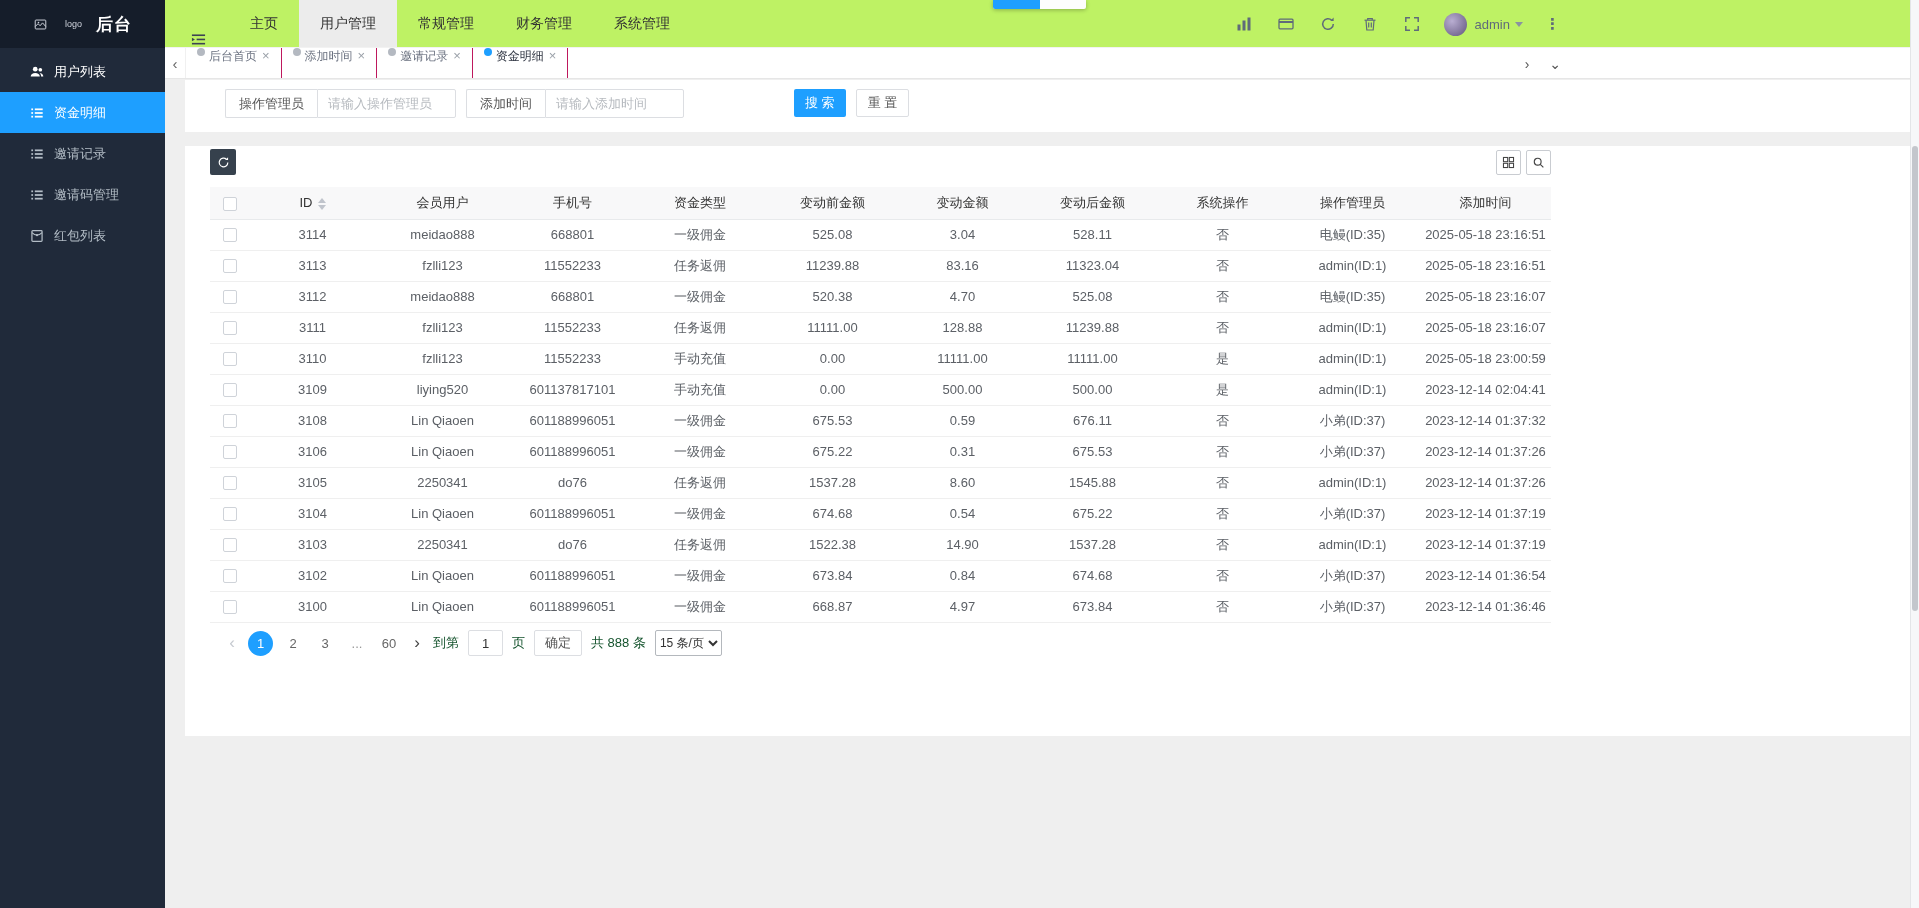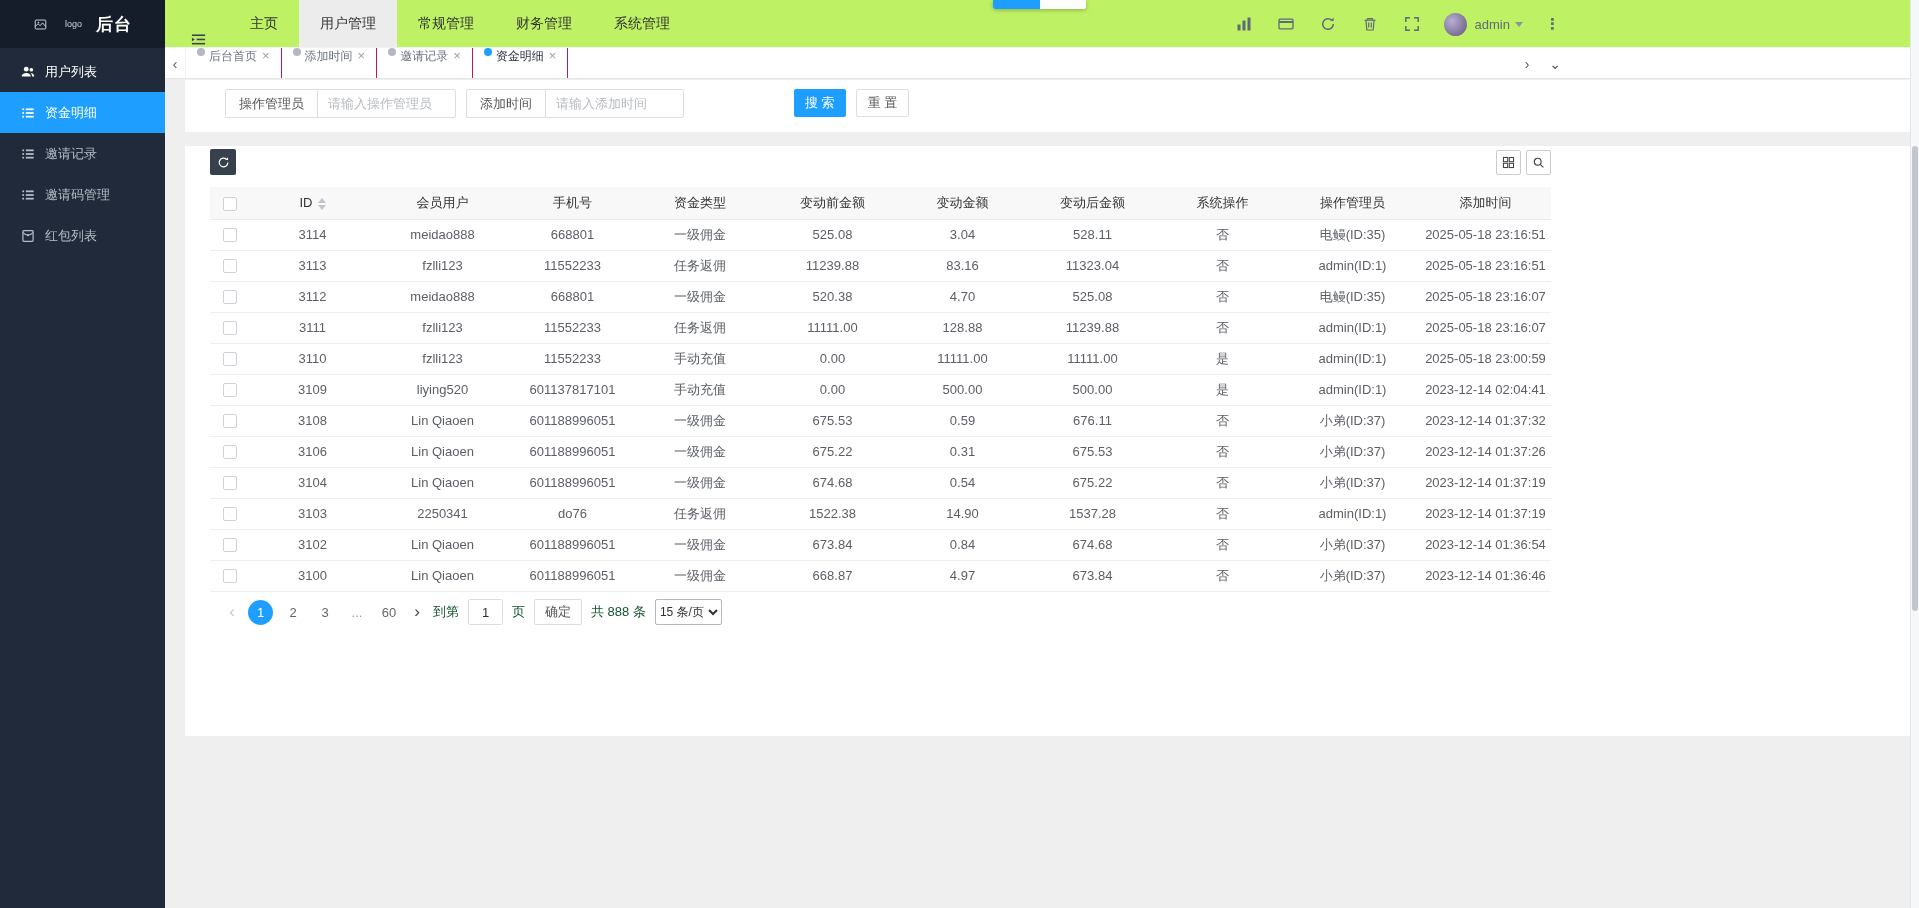--- a/index.html
+++ b/index.html
@@ -8,21 +8,21 @@
   .app{position:relative;width:1919px;height:908px;overflow:hidden;background:var(--page-bg,#efefef);}
 
   
   .sidebar{position:absolute;left:0;top:0;width:165px;height:100%;background:var(--sidebar-bg,#202a3a);z-index:5;}
   .logo-bar{height:48px;background:var(--sidebar-logo-bg,#151d2a);display:flex;align-items:center;padding-left:34px;gap:14px;}
   .logo-broken{display:flex;align-items:center;gap:18px;}
   .logo-broken .icon{width:13px;height:13px;color:#cfd3dc;}
   .logo-alt{font-size:9px;color:#cfd3dc;}
   .app-title{color:#fff;font-size:17px;font-weight:700;letter-spacing:1px;}
   .side-menu{padding-top:3px;}
-  .side-item{display:flex;align-items:center;gap:10px;height:41px;padding-left:21px;color:#b3bdc6;font-size:13px;cursor:pointer;text-decoration:none;}
+  .side-item{display:flex;align-items:center;gap:10px;height:41px;padding-left:30px;color:#b3bdc6;font-size:13px;cursor:pointer;text-decoration:none;}
   .side-item:first-child{color:#fff;}
   .side-item .s-icon{width:14px;height:14px;color:currentColor;flex:none;}
   .side-item.active{background:var(--accent,#1e9fff);color:#fff;}
 
   
   .topnav{position:absolute;left:165px;top:0;right:9px;height:48px;background:#bef264;display:flex;align-items:flex-end;border-bottom:1px solid #f2f2f2;z-index:4;}
   .collapse-btn{width:17px;height:15px;margin:0 22px 0 25px;color:#3c4353;cursor:pointer;flex:none;}
   .nav-menu{display:flex;height:100%;}
   .nav-item{display:flex;align-items:center;padding:0 21px;font-size:14px;color:#333;cursor:pointer;}
   .nav-item.active{background:#ececec;}
@@ -457,20 +457,33 @@
     <td>一级佣金</td>
                 <td>675.22</td>
                 <td>0.31</td>
     <td>675.53</td>
                 <td>否</td>
                 <td>小弟(ID:37)</td>
     <td>2023-12-14 01:37:26</td>
   </tr>
               <tr>
     <td class="cb-col"><span class="cb"></span></td>
+    <td>3105</td>
+                <td>2250341</td>
+                <td>do76</td>
+    <td>任务返佣</td>
+                <td>1537.28</td>
+                <td>8.60</td>
+    <td>1545.88</td>
+                <td>否</td>
+                <td>admin(ID:1)</td>
+    <td>2023-12-14 01:37:26</td>
+  </tr>
+              <tr>
+    <td class="cb-col"><span class="cb"></span></td>
     <td>3104</td>
                 <td>Lin Qiaoen</td>
                 <td>601188996051</td>
     <td>一级佣金</td>
                 <td>674.68</td>
                 <td>0.54</td>
     <td>675.22</td>
                 <td>否</td>
                 <td>小弟(ID:37)</td>
     <td>2023-12-14 01:37:19</td>

